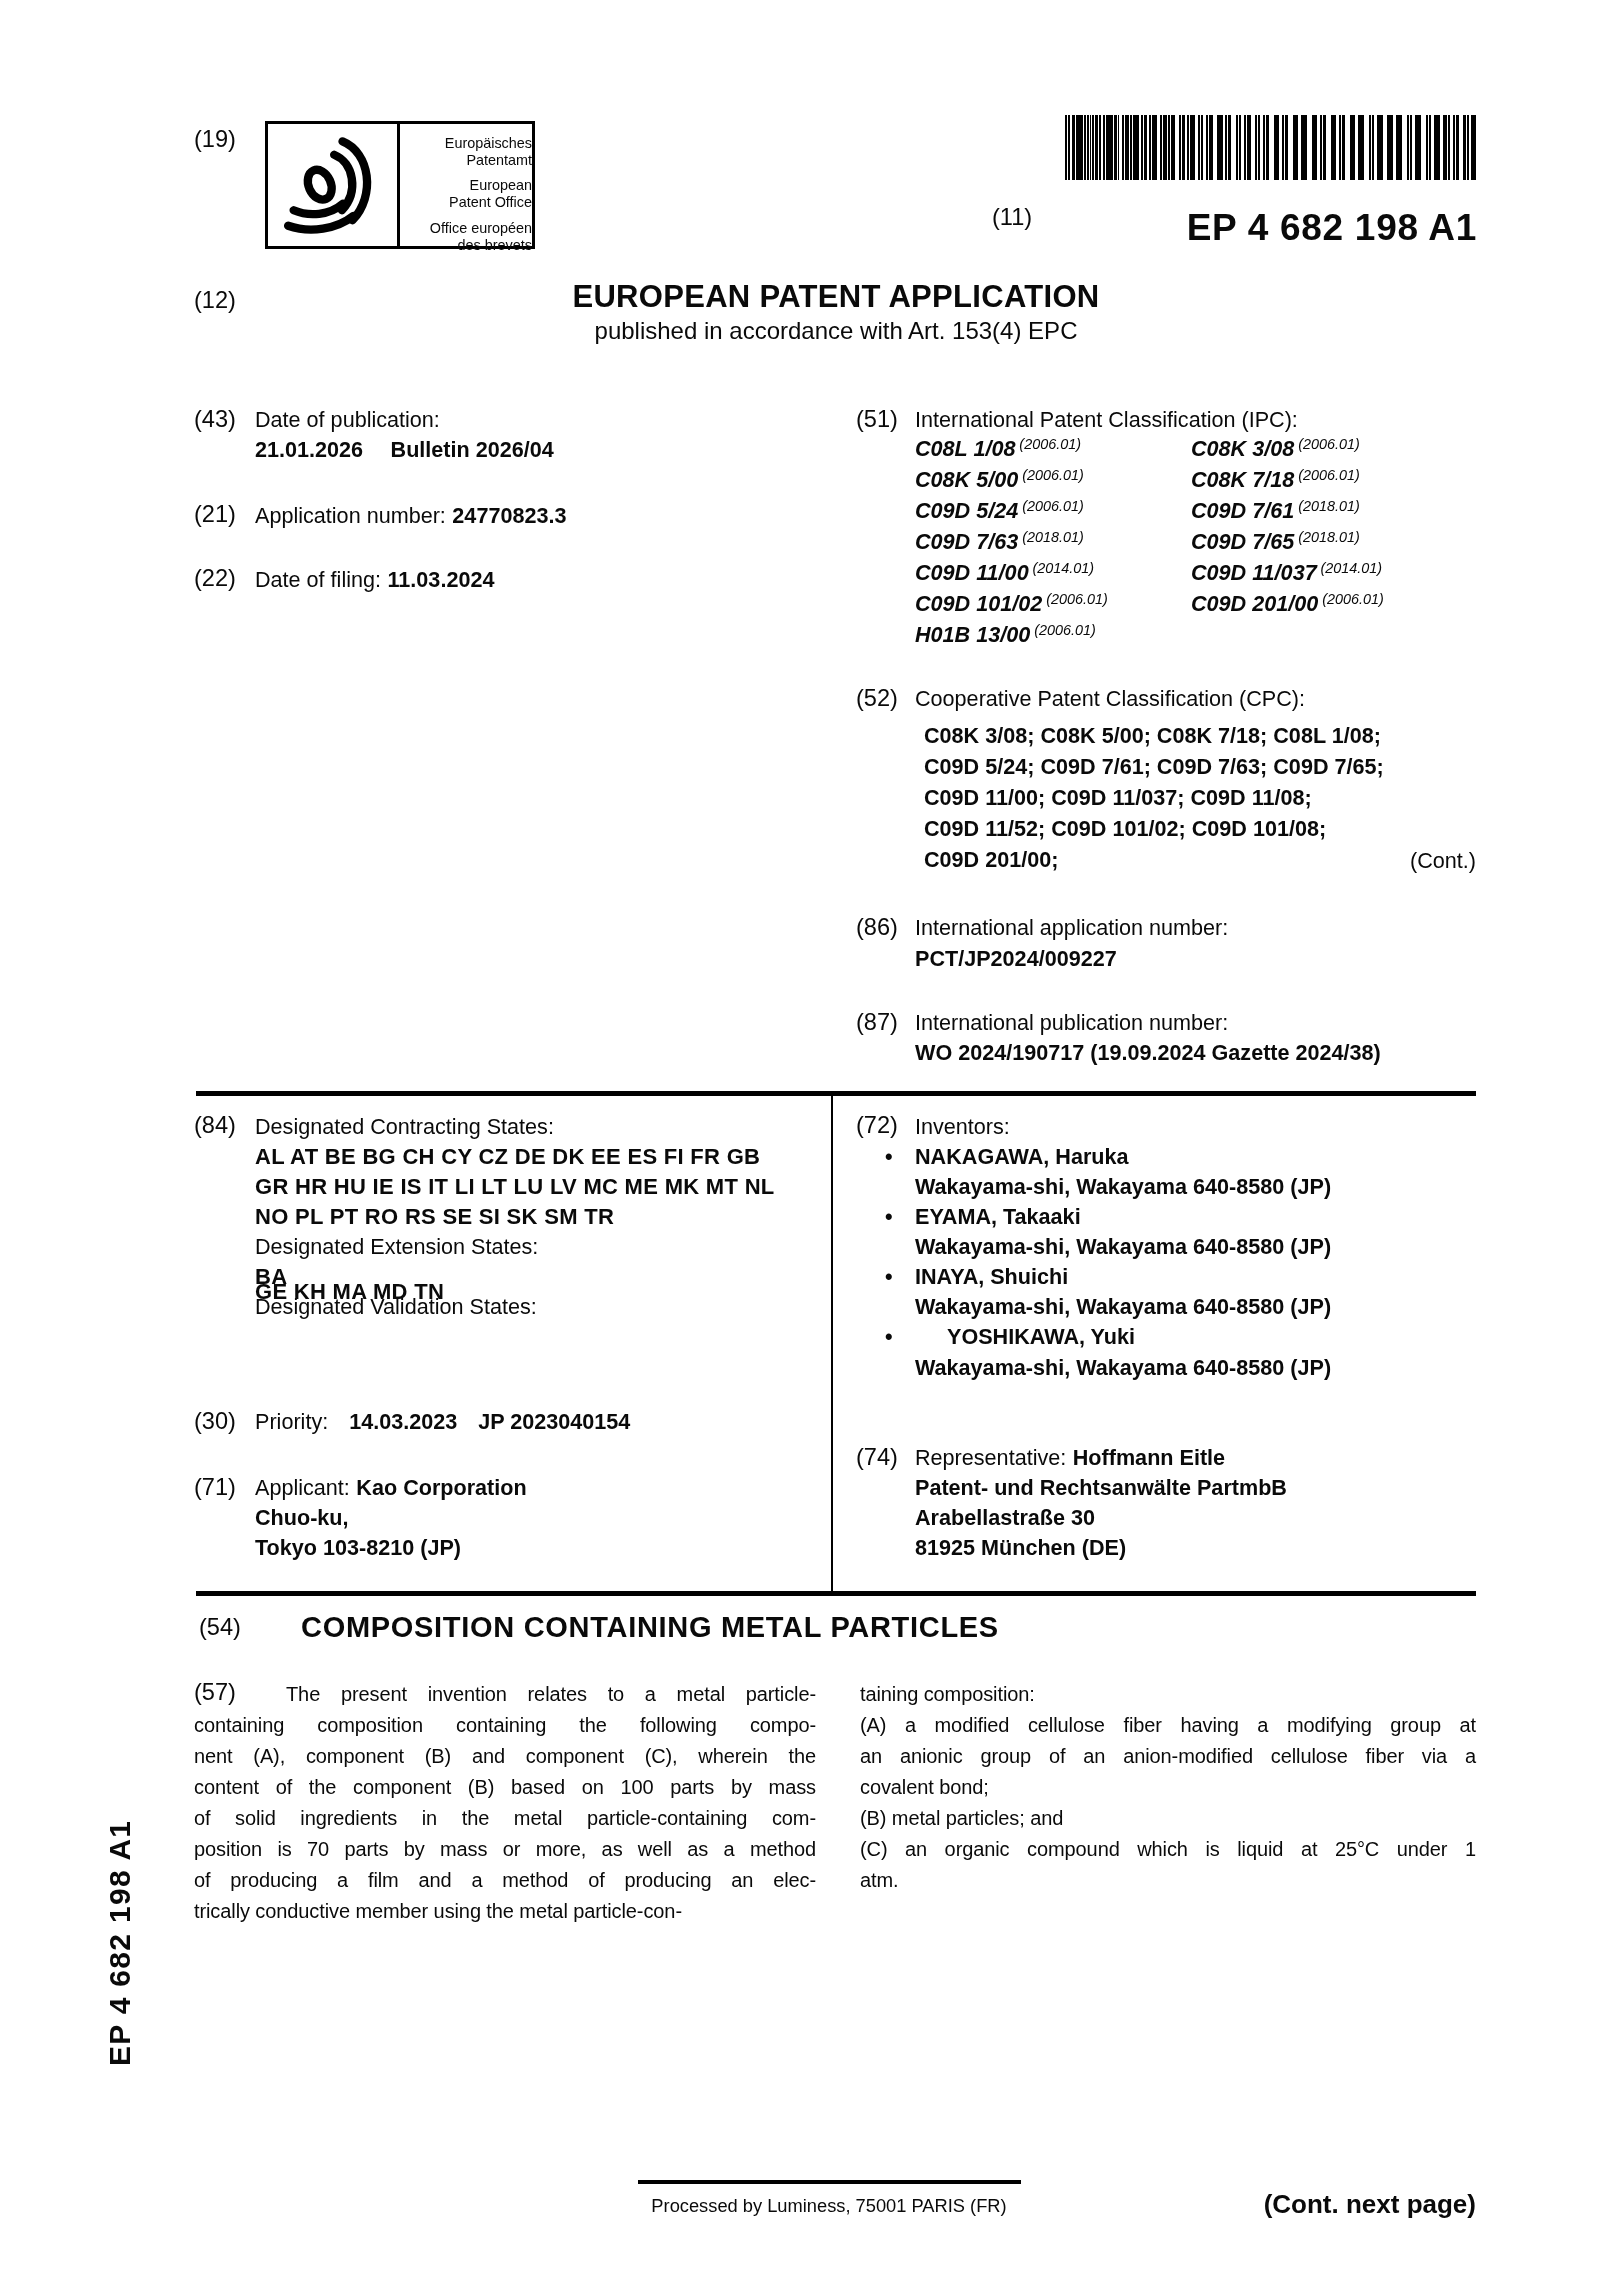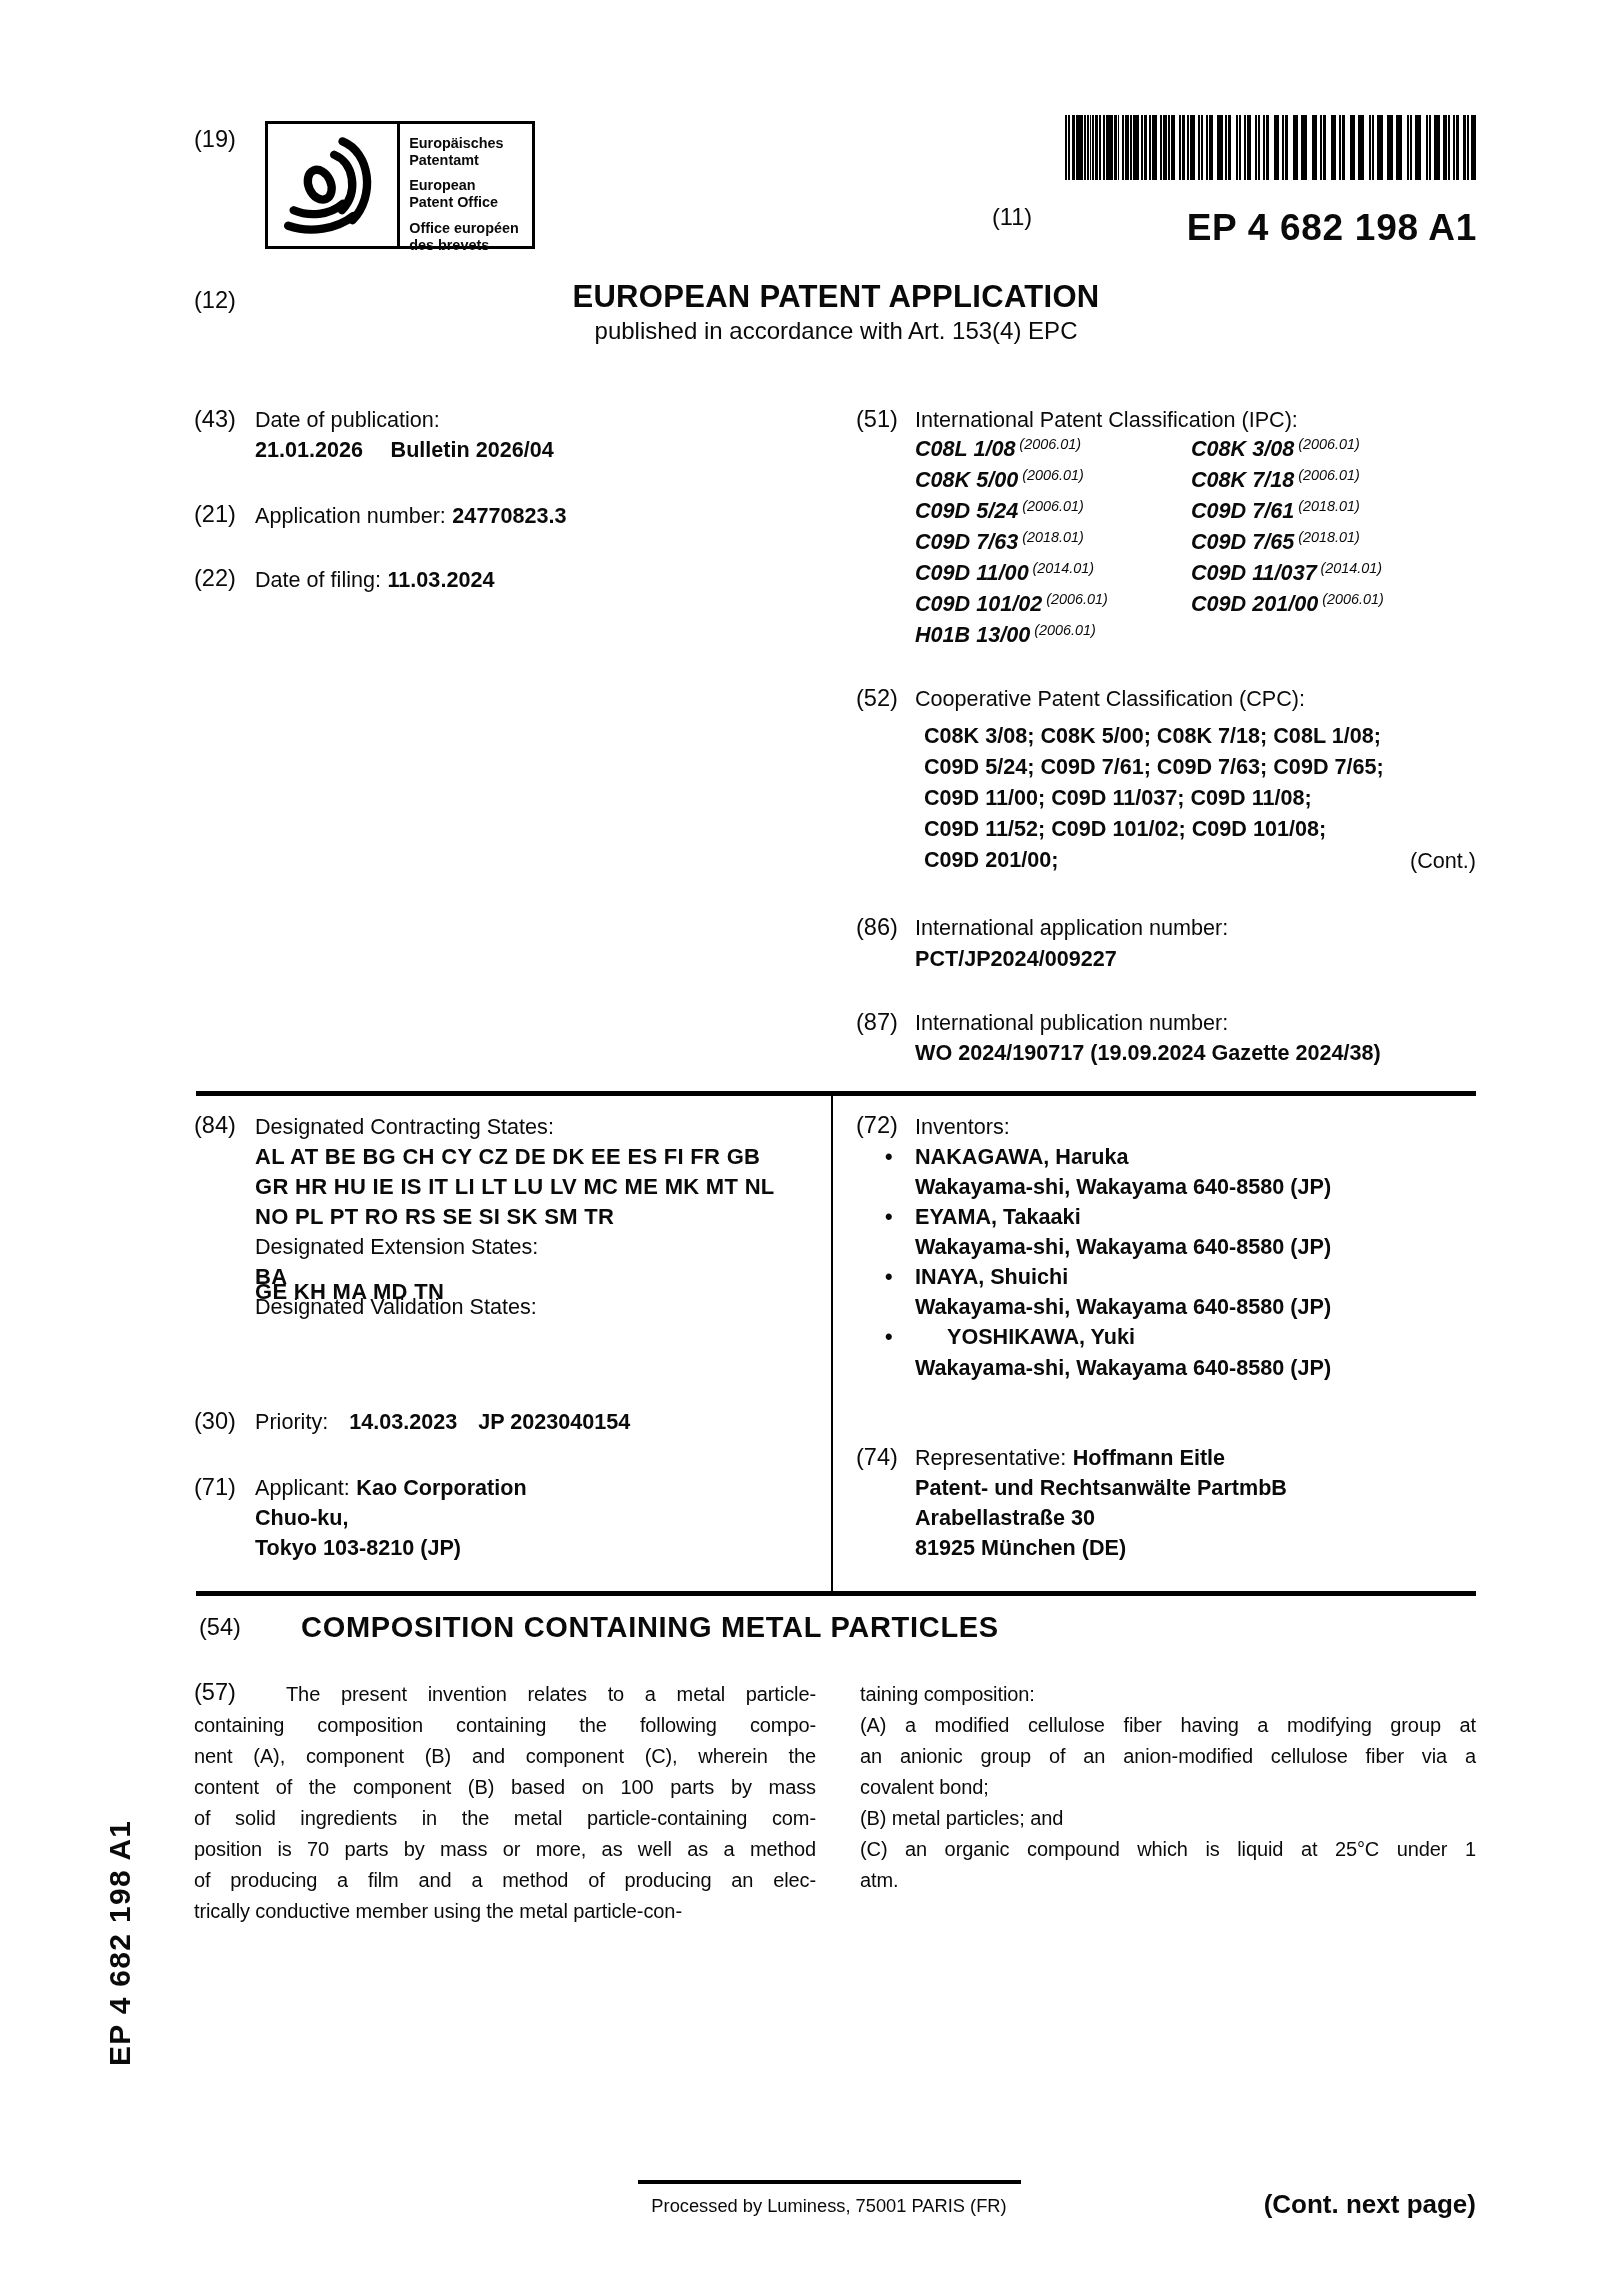--- a/index.html
+++ b/index.html
@@ -9,21 +9,21 @@
   .b{font-weight:bold;}
   .num{font-size:23.6px;}
   .t33{font-size:21.6px;line-height:26px;}
   .states{font-size:22px;letter-spacing:0.3px;}
   .ipc-code{font-size:21.6px;font-weight:bold;font-style:italic;}
   .ipc-ver{font-size:14.4px;font-style:italic;position:relative;top:-7.2px;margin-left:3.9px;}
   .cpc{font-size:21.6px;font-weight:bold;}
   .rule{background:#000;}
   .abst{font-size:20px;line-height:31px;letter-spacing:-0.1px;white-space:nowrap;}
   .jl{text-align:justify;text-align-last:justify;}
-  .logo-txt{font-size:14.4px;line-height:17px;font-weight:bold;}
+  .logo-txt{font-size:14.4px;line-height:17px;font-weight:normal;text-align:right;}
   .lg-gap{height:8.5px;}
   .barcode{background:
     repeating-linear-gradient(90deg,#000 0 2px,rgba(0,0,0,0) 2px 3.3px,#000 3.3px 5.2px,rgba(0,0,0,0) 5.2px 8.5px,#000 8.5px 9.8px,rgba(0,0,0,0) 9.8px 11px,#000 11px 14.4px,rgba(0,0,0,0) 14.4px 19px),
     repeating-linear-gradient(90deg,rgba(0,0,0,0) 0 6.5px,#000 6.5px 8.5px,rgba(0,0,0,0) 8.5px 13.7px,#000 13.7px 17.7px,rgba(0,0,0,0) 17.7px 25px,#000 25px 26px,rgba(0,0,0,0) 26px 28px);}
   .side-num{transform:rotate(-90deg);transform-origin:0 0;font-size:30px;font-weight:bold;letter-spacing:1.3px;white-space:nowrap;}
   .gap10{margin-right:6.5px;}
   .gap40{margin-left:27.5px;}
   .gap30{margin-left:21px;}
 </style>
 </head>

